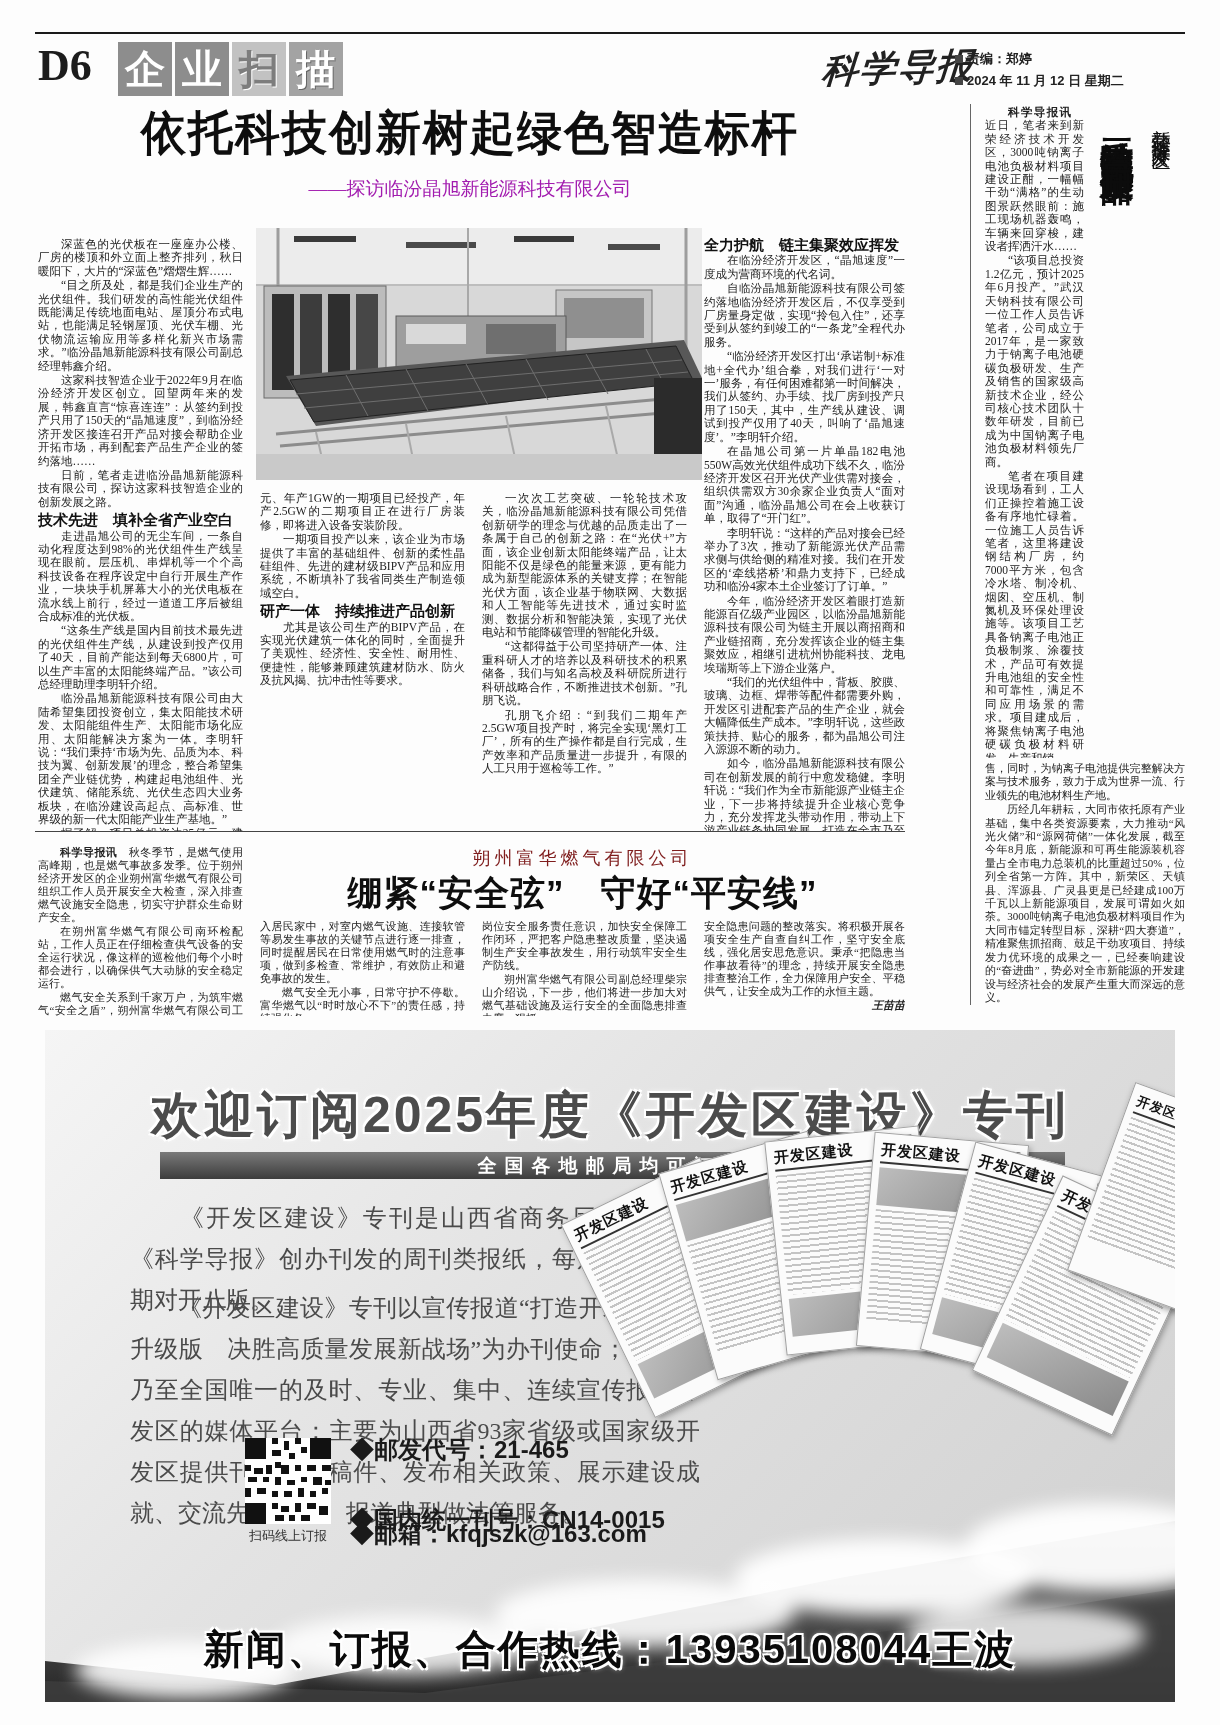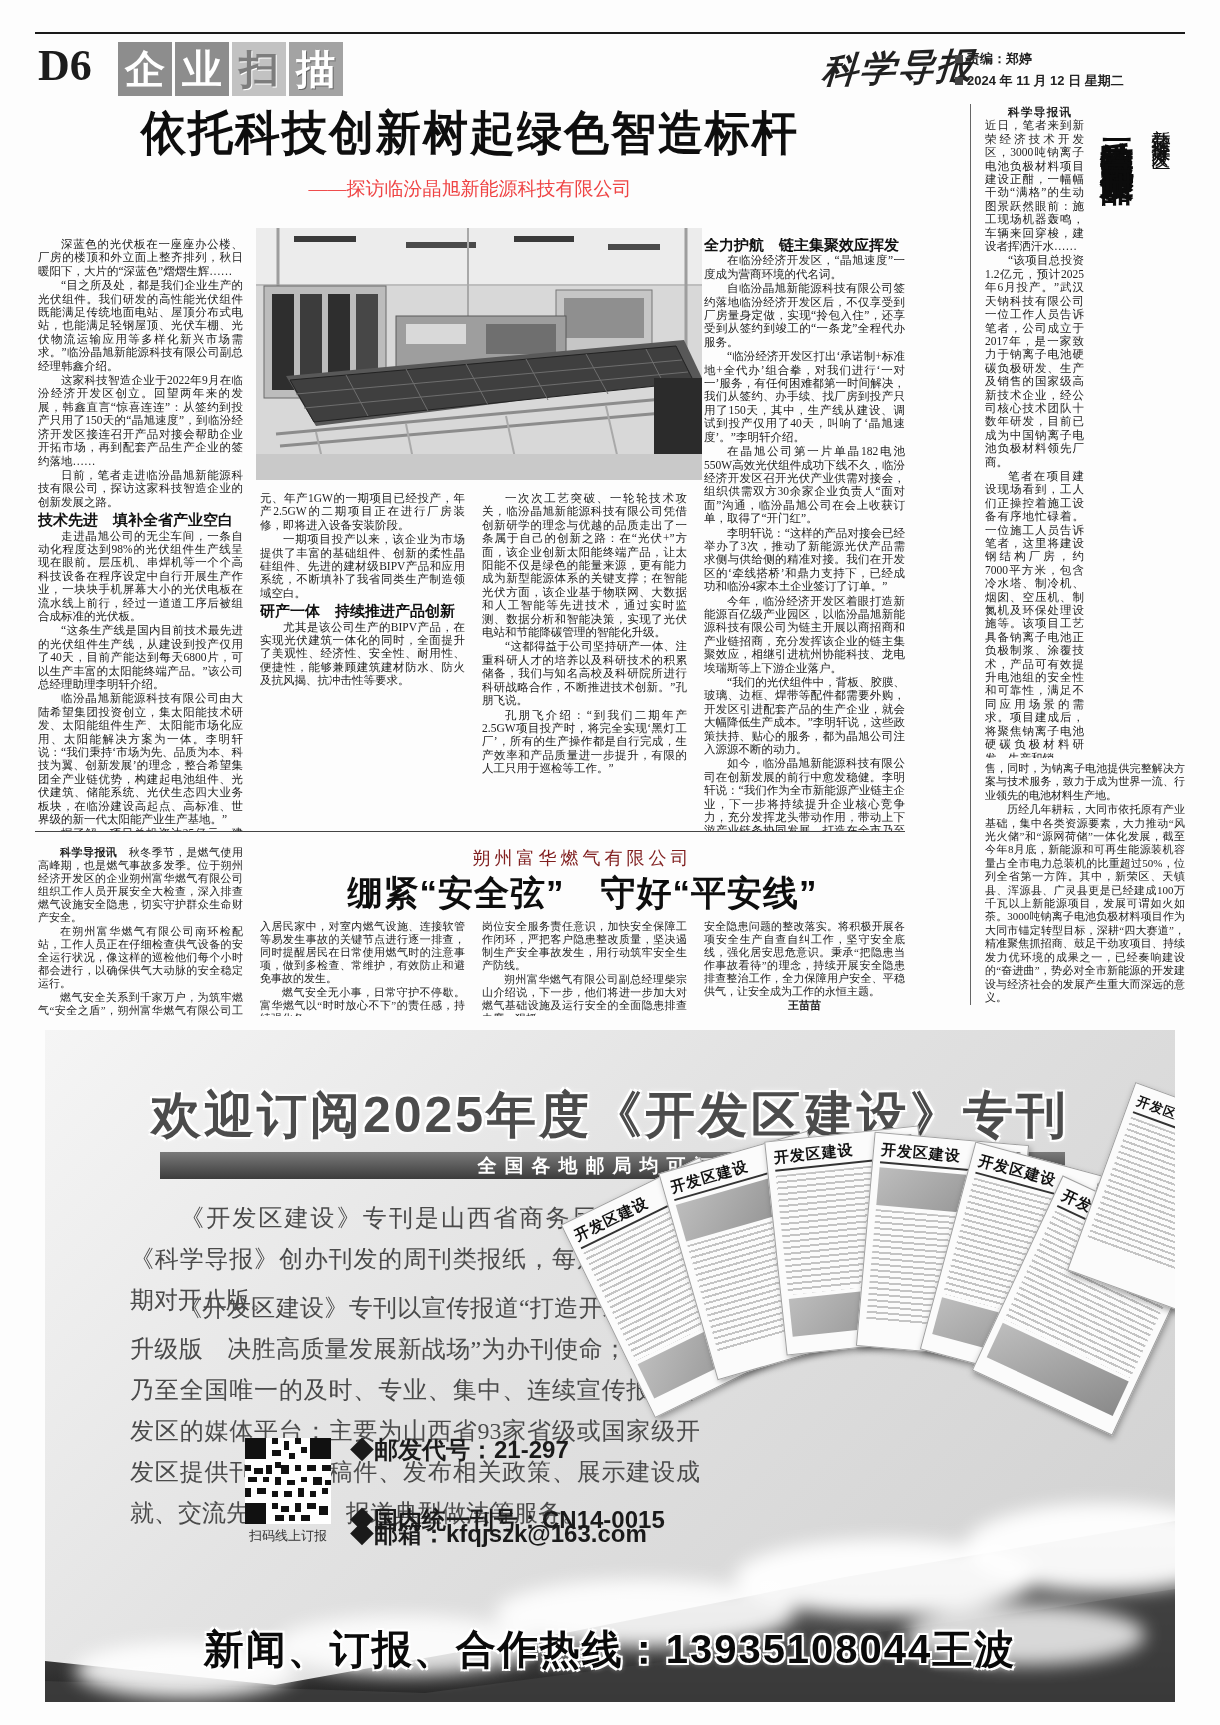--- a/index.html
+++ b/index.html
@@ -11,26 +11,26 @@
   .pageno{left:38px;top:40px;font-family:"Liberation Serif","DejaVu Serif",serif;font-size:44px;font-weight:bold;}
   .secbox{width:54px;height:54px;display:inline-block;text-align:center;line-height:54px;font-size:40px;font-weight:900;color:#fff;margin-right:3px;vertical-align:top;}
   .masthead{left:822px;top:44px;font-family:"DejaVu Serif","Liberation Serif",serif;font-size:36px;font-weight:bold;font-style:italic;transform:skewX(-6deg) rotate(-2deg);letter-spacing:2px;color:#222;}
   .hmeta{font-size:13px;font-weight:bold;color:#222;}
   .sq{display:inline-block;width:8px;height:8px;background:#444;margin-right:4px;}
   
   .art{font-family:"Liberation Serif","DejaVu Serif",serif;color:#222;text-align:justify;overflow:hidden;}
   .art p{margin:0 0 1px 0;text-indent:2em;}
   .art p.noind{text-indent:0;}
   .sechead{font-family:"Liberation Sans",sans-serif;font-weight:bold;font-size:15px;text-indent:0 !important;margin:4px 0 3px 0 !important;color:#111;}
-  .authors{text-align:center;font-weight:bold;font-family:"Liberation Sans",sans-serif;}
+  .authors{text-align:right;font-weight:bold;font-family:"Liberation Sans",sans-serif;font-style:italic;}
   .maincol{font-size:11.5px;line-height:13.4px;}
   .fuhuacol{font-size:11px;line-height:13px;}
   
   .mainhead{left:35px;top:103px;width:870px;text-align:center;font-size:45px;font-weight:900;letter-spacing:2px;color:#0e0e0e;transform:scaleY(1.05);}
-  .mainsub{left:35px;top:176px;width:870px;text-align:center;font-size:19px;color:#ef4444;font-family:"Liberation Serif",serif;}
+  .mainsub{left:35px;top:176px;width:870px;text-align:center;font-size:19px;color:#a21caf;font-family:"Liberation Serif",serif;}
   .fhcompany{left:260px;top:846px;width:645px;text-align:center;font-size:18px;letter-spacing:4px;color:#7f1d1d;font-family:"Liberation Serif",serif;}
   .fhhead{left:260px;top:870px;width:645px;text-align:center;font-size:35px;font-weight:900;color:#0e0e0e;letter-spacing:1px;}
   
   .vrule{left:970px;top:104px;width:1px;height:901px;background:#666;}
   .hrule{left:35px;top:831px;width:870px;height:1px;background:#444;}
   .rcol{left:985px;top:106px;width:99px;height:652px;font-size:11.5px;line-height:13.4px;}
   .rbottom{left:985px;top:762px;width:200px;height:243px;font-size:11px;line-height:13.4px;}
   .vhead{left:1092px;top:112px;height:640px;writing-mode:vertical-rl;text-orientation:upright;font-size:33px;font-weight:900;letter-spacing:2px;color:#0c0c0c;line-height:50px;}
   .vkicker{left:1148px;top:114px;height:220px;writing-mode:vertical-rl;text-orientation:upright;font-size:19px;letter-spacing:3px;color:#111;font-family:"Liberation Serif",serif;}
   
@@ -286,21 +286,21 @@
             <rect x="17" y="22" width="2" height="3"></rect>
           <rect x="21" y="22" width="3" height="2"></rect>
             <rect x="25" y="23" width="3" height="3"></rect>
             <rect x="10" y="26" width="3" height="2"></rect>
           <rect x="15" y="26" width="2" height="2"></rect>
             <rect x="19" y="26" width="3" height="2"></rect>
         </g>
       </svg>
     </div>
     <div class="qrcaption">扫码线上订报</div>
-    <div class="subline" style="top:404px;">◆邮发代号：21-297</div>
+    <div class="subline" style="top:404px;">◆邮发代号：21-465</div>
     <div class="subline" style="top:442px;margin-top:32px;">◆国内统一刊号：CN14-0015</div>
     <div class="subline" style="top:488px;">◆邮箱：kfqjszk@163.com</div>
 
     <div class="scape">
       <svg width="1130" height="217" viewBox="0 0 1130 217" xmlns="http://www.w3.org/2000/svg">
         <defs>
           <linearGradient id="mg" x1="0" y1="0" x2="0" y2="1">
             <stop offset="0" stop-color="#7a7a7a"></stop>
               <stop offset="1" stop-color="#242424"></stop>
           </linearGradient>

